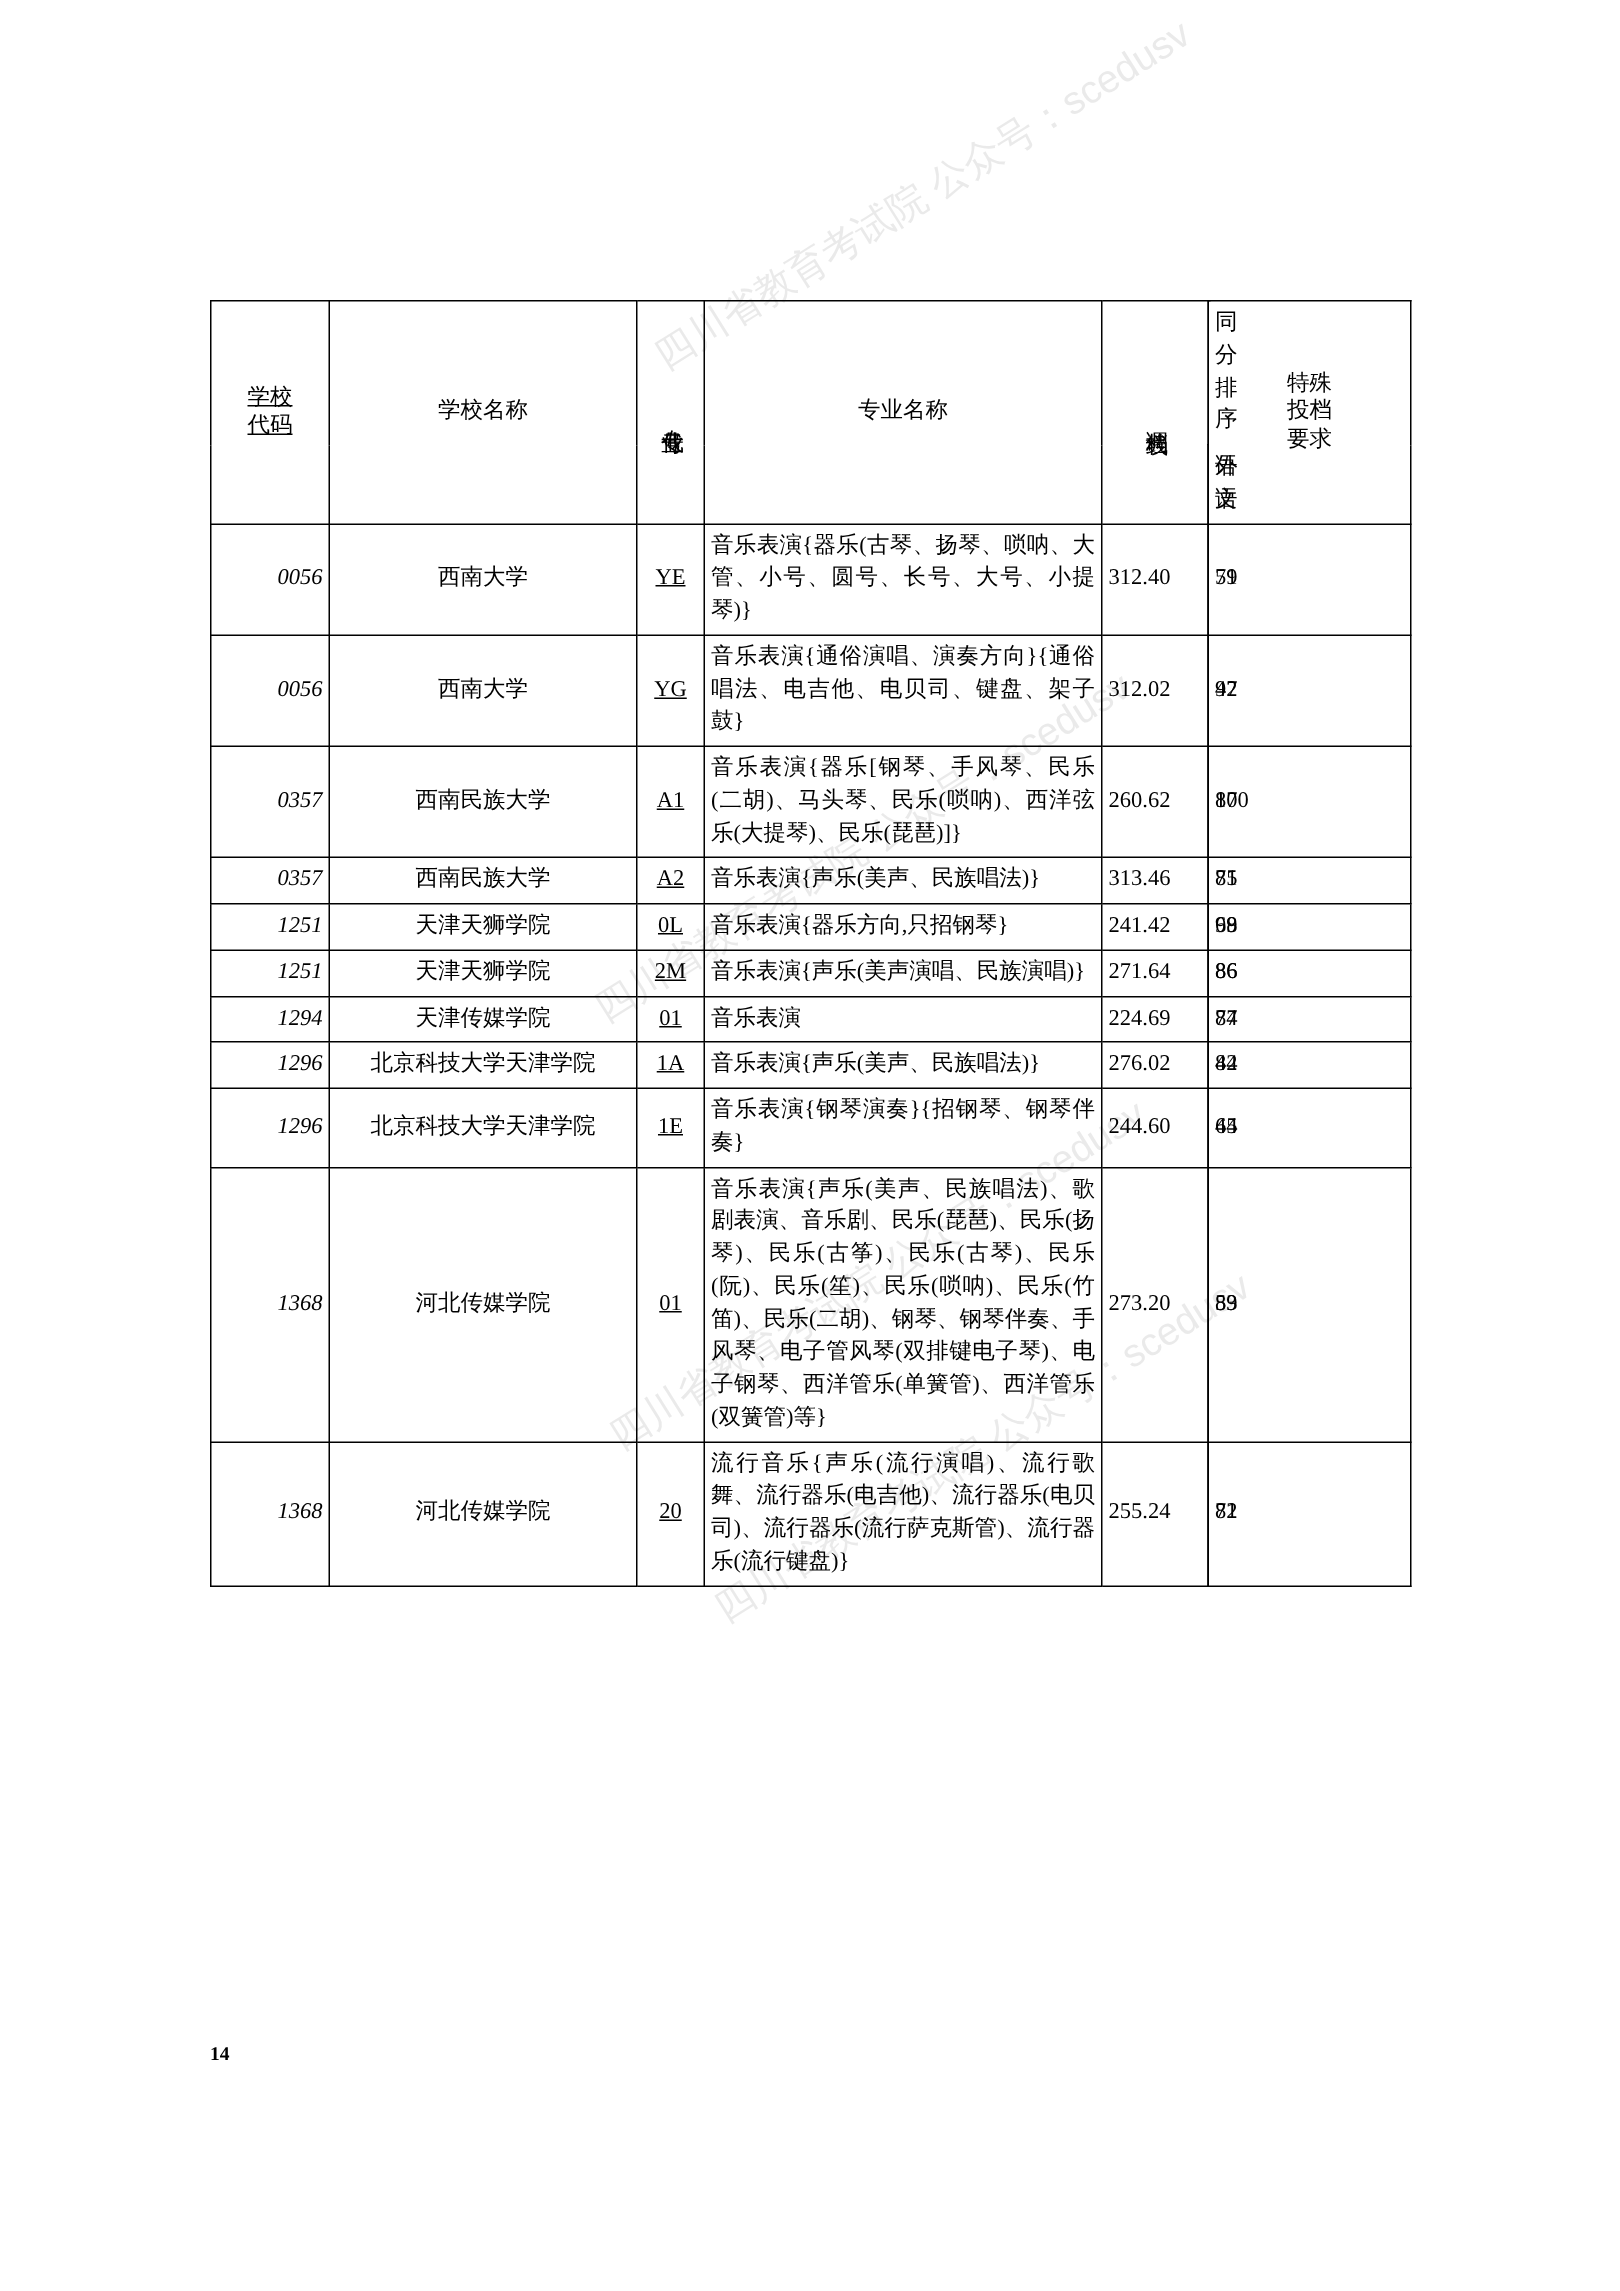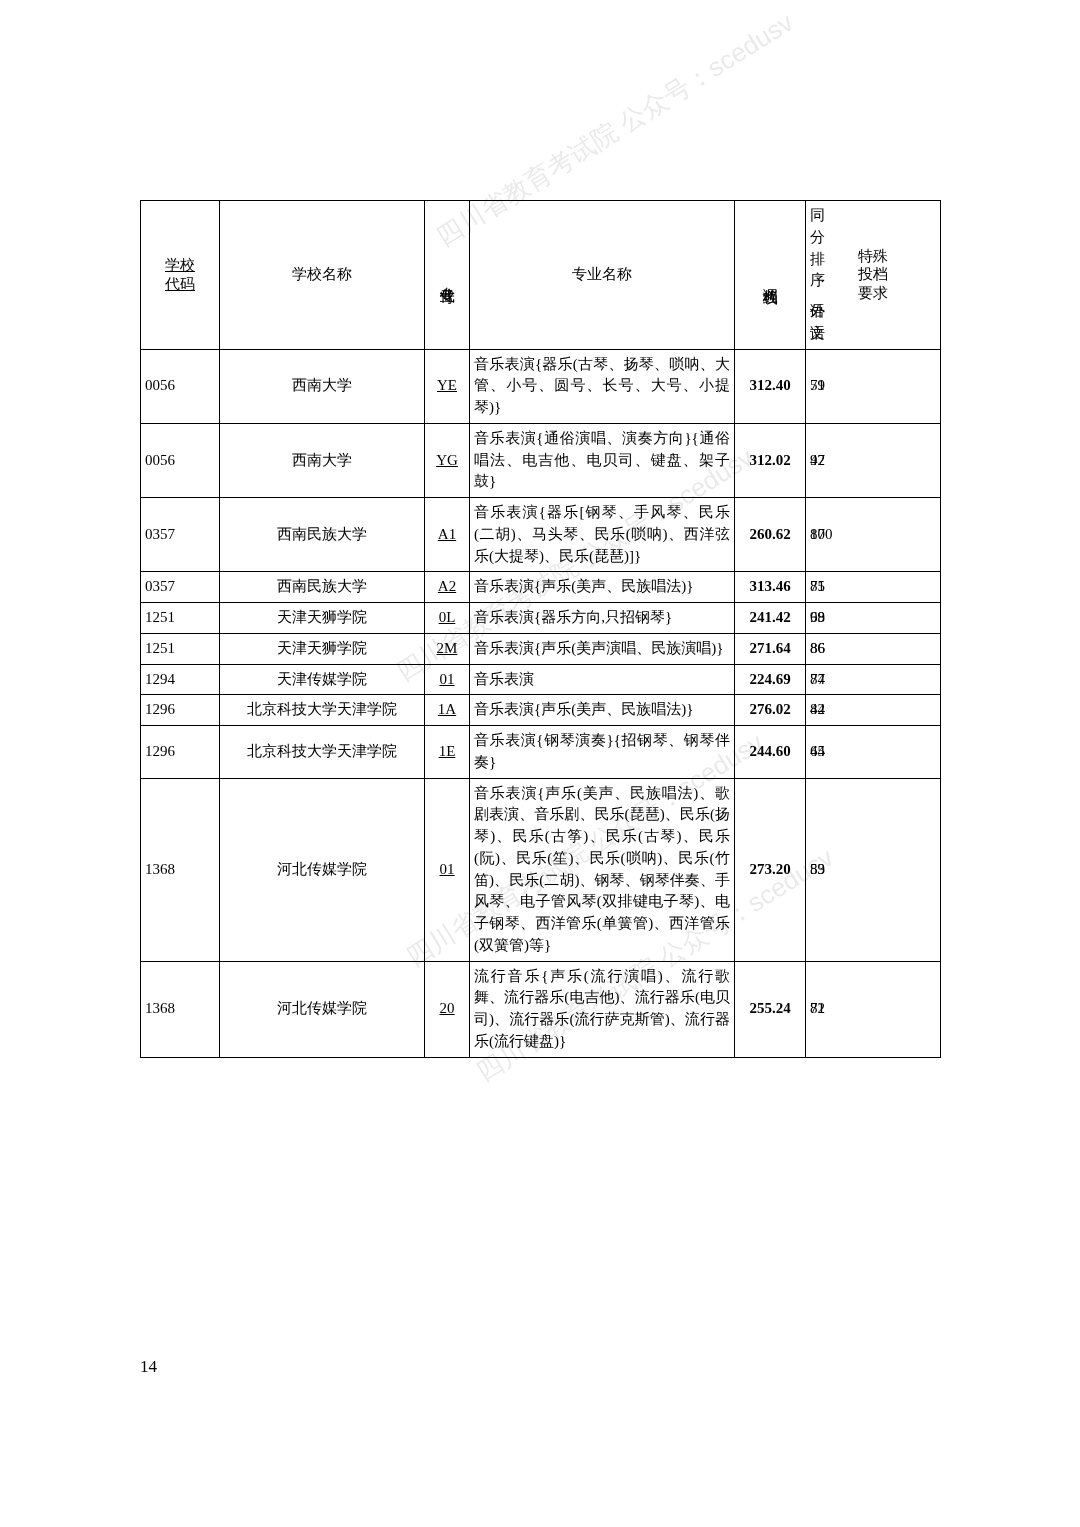--- a/index.html
+++ b/index.html
@@ -37,25 +37,25 @@
     line-height: 1.45;
     vertical-align: middle;
     background: transparent;
   }
   thead th {
     text-align: center;
     font-weight: normal;
     font-size: 16px;
     line-height: 1.3;
   }
-  .col-schoolcode { width: 70px; text-align: left; }
+  .col-schoolcode { width: 70px; text-align: right; font-style: italic; }
   .col-schoolname { width: 196px; text-align: center; padding-left: 6px; }
   .col-majorcode { width: 36px; text-align: center; text-decoration: underline; }
   .col-majorname { width: 256px; text-align: left; padding-left: 6px; }
-  .col-line { width: 62px; text-align: center; font-weight: bold; }
+  .col-line { width: 62px; text-align: left; font-weight: normal; }
   .col-yuwen { width: 48px; text-align: center; }
   .col-waiyu { width: 48px; text-align: center; }
   .col-special { width: 126px; text-align: center; }
 
   th.h-schoolcode { width: 70px; text-decoration: underline; }
   th.h-schoolname { width: 196px; }
   th.h-majorcode { width: 36px; }
   th.h-majorname { width: 256px; margin-top: 16px; }
   th.h-line { width: 62px; }
   th.h-rank { }
@@ -77,22 +77,23 @@
   .major-text {
     display: block;
     text-align: justify;
     text-justify: inter-ideograph;
     word-break: break-all;
   }
   .page-number {
     position: absolute;
     left: 140px;
     bottom: 150px;
-    font-size: 17px;
+    font-size: 13px;
     z-index: 3;
+    font-weight: bold;
   }
   
   .watermark {
     position: absolute;
     left: 0; top: 0;
     width: 1080px;
     height: 1527px;
     pointer-events: none;
     z-index: 1;
     overflow: hidden;

